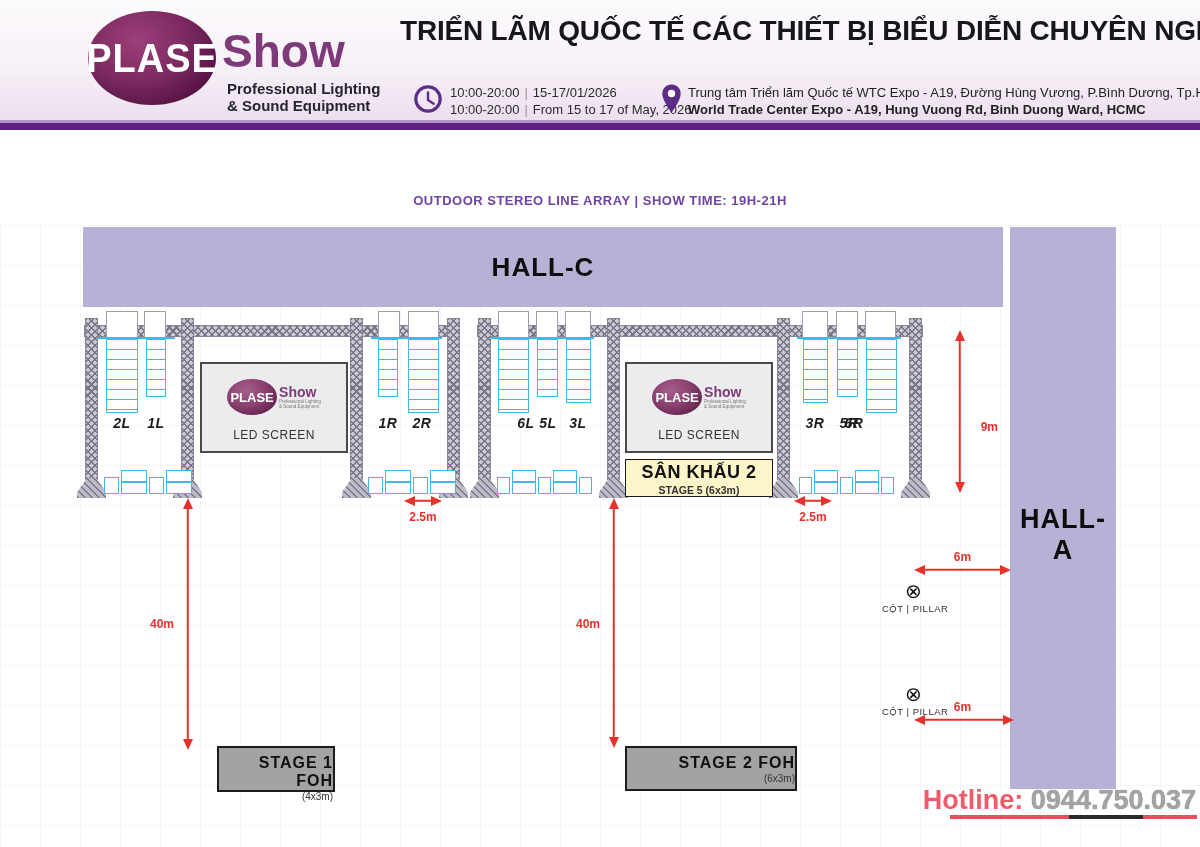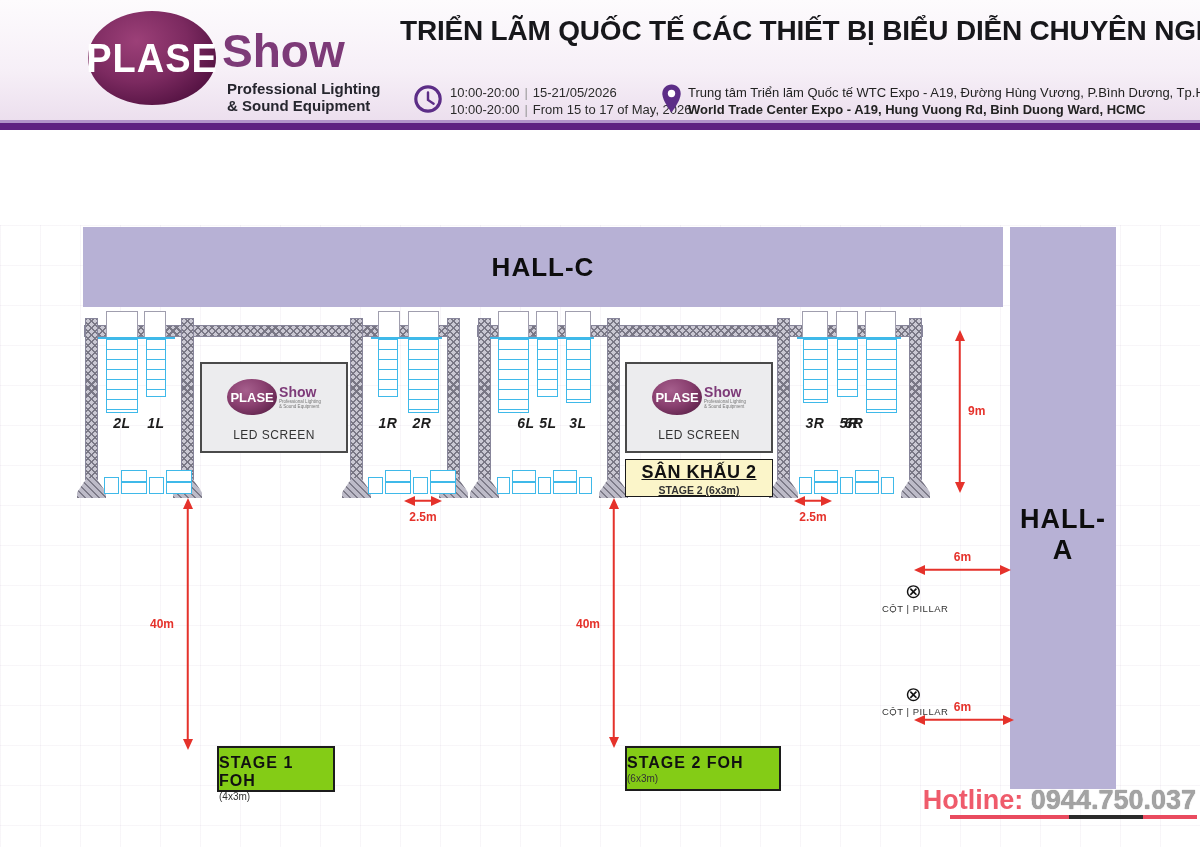--- a/index.html
+++ b/index.html
@@ -74,21 +74,21 @@
   .mini-right{text-align:left;margin-left:2px;}
   .mini-show{font-size:14px;font-weight:800;color:#7d3a78;line-height:14px;}
   .mini-tag{font-size:4.5px;color:#777;line-height:5px;}
   .screen-label{margin-top:12px;font-size:12px;color:#333;letter-spacing:0.5px;}
 
   
   .stagebox{position:absolute;top:459px;width:148px;height:38px;background:#fbf5c9;border:1.5px solid #1a1a1a;
      z-index:4;box-sizing:border-box;text-align:center;}
   .stagebox .vi{font-size:18px;font-weight:800;letter-spacing:0.5px;margin-top:2px;color:#111;}
   .stagebox .en{font-size:10.5px;font-weight:600;color:#333;margin-top:1px;}
-  .foh{position:absolute;top:746px;background:#84cc16;border:2px solid #1c1c1c;box-sizing:border-box;text-align:left;z-index:4;}
+  .foh{position:absolute;top:746px;background:#a3a3a3;border:2px solid #1c1c1c;box-sizing:border-box;text-align:right;z-index:4;}
   .foh .t{font-size:16px;font-weight:800;letter-spacing:1px;margin-top:6px;color:#111;}
   .foh .s{font-size:10px;font-weight:500;color:#333;margin-top:1px;}
 
   
   .subs{position:absolute;top:470px;display:flex;align-items:flex-end;gap:2px;z-index:4;}
   .sub-sm{width:15px;height:17px;background:#fff;border:1.5px solid #3fb9e9;box-sizing:border-box;}
   .sub-st{width:26px;height:24px;background:#fff;border:1.5px solid #3fb9e9;box-sizing:border-box;
      background-image:linear-gradient(to bottom,transparent 0 10px,#3fb9e9 10px 11.5px,transparent 11.5px);}
   .sub-sm2{width:13px;height:17px;background:#fff;border:1.5px solid #3fb9e9;box-sizing:border-box;}
   .sub-st2{width:24px;height:24px;background:#fff;border:1.5px solid #3fb9e9;box-sizing:border-box;
@@ -139,40 +139,41 @@
     <div class="ev-title">TRIỂN LÃM QUỐC TẾ CÁC THIẾT BỊ BIỂU DIỄN CHUYÊN NGHIỆP</div>
 
     <span class="abs" style="left:413px;top:84px;">
       <svg width="30" height="30" viewBox="0 0 32 32">
         <circle cx="16" cy="16" r="13" fill="none" stroke="#5c2d87" stroke-width="3.4"></circle>
         <path d="M16 9v8l6 4" fill="none" stroke="#5c2d87" stroke-width="2.6" stroke-linecap="round"></path>
       </svg>
     </span>
     <div class="sched">
       <div>
-        <span>10:00-20:00</span><span class="sep">|</span><span>15-21/05/2026</span>
+        <span>10:00-20:00</span><span class="sep">|</span><span>15-17/01/2026</span>
       </div>
       <div>
         <span>10:00-20:00</span><span class="sep">|</span><span>From 15 to 17 of May, 2026</span>
       </div>
     </div>
 
     <span class="abs" style="left:661px;top:83px;">
       <svg width="21" height="31" viewBox="0 0 24 34">
         <path d="M12 1C6 1 1.5 5.7 1.5 11.5 1.5 19.5 12 33 12 33s10.5-13.5 10.5-21.5C22.5 5.7 18 1 12 1z" fill="#5c2d87"></path>
         <circle cx="12" cy="11.3" r="4.2" fill="#fff"></circle>
       </svg>
     </span>
     <div class="venue">
       <div class="l1">Trung tâm Triển lãm Quốc tế WTC Expo - A19, Đường Hùng Vương, P.Bình Dương, Tp.HCM</div>
       <div class="l2">World Trade Center Expo - A19, Hung Vuong Rd, Binh Duong Ward, HCMC</div>
     </div>
   </div>
   <div class="hdr-bar"></div>
 
+  <div class="d-sub">OUTDOOR STEREO LINE ARRAY | SHOW TIME: 19H-21H</div>
 
   <div class="board-grid"></div>
 
   <div class="hall abs" style="left:83px;top:227px;width:920px;height:80px;">
     <span class="hall-c-label">HALL-C</span>
   </div>
   <div class="hall abs" style="left:1010px;top:227px;width:106px;height:562px;">
     <span class="hall-a-label">HALL-A</span>
   </div>
 
@@ -267,23 +268,23 @@
       </div>
       <div class="mini-right">
         <div class="mini-show">Show</div>
         <div class="mini-tag">Professional Lighting</div>
         <div class="mini-tag">&amp; Sound Equipment</div>
       </div>
     </div>
     <div class="screen-label">LED SCREEN</div>
   </div>
 
-  <div class="stagebox" style="left:625px;text-decoration:underline;">
+  <div class="stagebox" style="left:625px;">
     <div class="vi">SÂN KHẤU 2</div>
-    <div class="en">STAGE 2 (6x3m)</div>
+    <div class="en">STAGE 5 (6x3m)</div>
   </div>
 
   <div class="subs" style="left:497px;">
     <div class="sub-sm2"></div>
     <div class="sub-st2"></div>
     <div class="sub-sm2"></div>
     <div class="sub-st2"></div>
     <div class="sub-sm2"></div>
   </div>
   <div class="subs" style="left:799px;">
@@ -292,21 +293,21 @@
     <div class="sub-sm2"></div>
     <div class="sub-st2"></div>
     <div class="sub-sm2"></div>
   </div>
 
   <div class="dimv" style="left:953px;top:330px;height:163px;">
     <div class="tu"></div>
       <div class="line"></div>
       <div class="td"></div>
   </div>
-  <div class="dim-label" style="left:968px;top:404px;width:30px;text-align:left;">9m</div>
+  <div class="dim-label" style="left:968px;top:420px;width:30px;text-align:right;">9m</div>
 
   <div class="dimv" style="left:181px;top:498px;height:252px;">
     <div class="tu"></div>
       <div class="line"></div>
       <div class="td"></div>
   </div>
   <div class="dim-label" style="left:146px;top:617px;width:32px;">40m</div>
 
   <div class="dimv" style="left:607px;top:498px;height:250px;">
     <div class="tu"></div>
@@ -345,21 +346,21 @@
 
   <span class="pillar-sym" style="left:905px;top:581px;">⊗</span>
   <div class="pillar-label" style="left:882px;top:603px;">CỘT | PILLAR</div>
   <span class="pillar-sym" style="left:905px;top:684px;">⊗</span>
   <div class="pillar-label" style="left:882px;top:706px;">CỘT | PILLAR</div>
 
   <div class="foh" style="left:217px;width:118px;height:46px;">
     <div class="t">STAGE 1 FOH</div>
     <div class="s">(4x3m)</div>
   </div>
-  <div class="foh" style="left:625px;width:156px;height:45px;">
+  <div class="foh" style="left:625px;width:172px;height:45px;">
     <div class="t">STAGE 2 FOH</div>
     <div class="s">(6x3m)</div>
   </div>
 
   <div class="hotline">
     <span class="lbl">Hotline:</span>
     <span class="num">0944.750.037</span>
   </div>
   <div class="hot-underline"></div>
 

